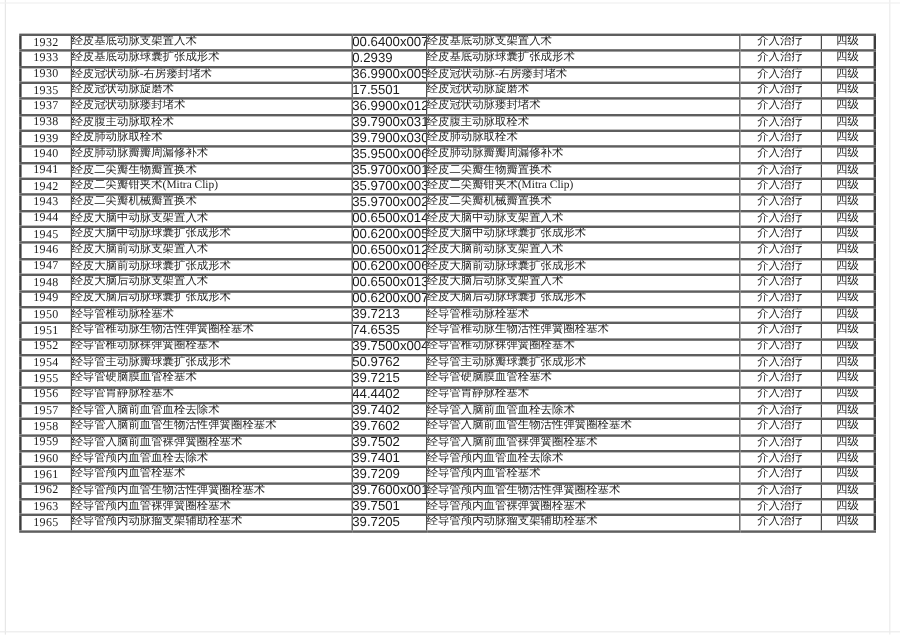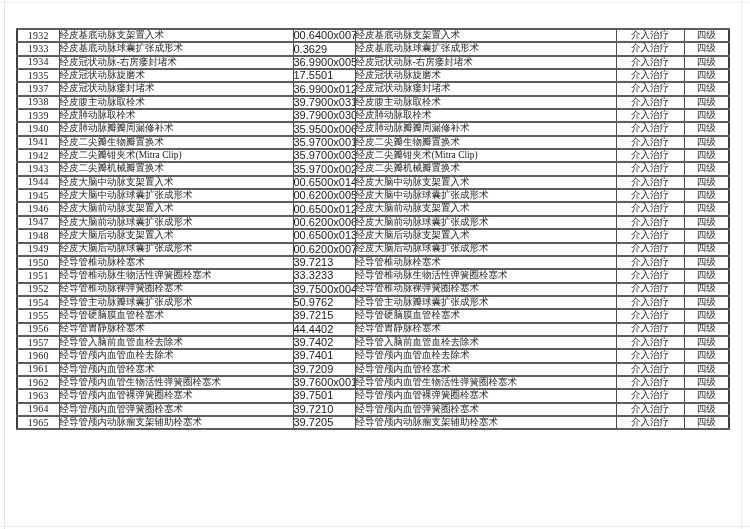--- a/index.html
+++ b/index.html
@@ -94,27 +94,27 @@
             <td class="c-no">1932</td>
             <td class="c-name">经皮基底动脉支架置入术</td>
             <td class="c-code">00.6400x007</td>
             <td class="c-name">经皮基底动脉支架置入术</td>
             <td class="c-category">介入治疗</td>
             <td class="c-level">四级</td>
           </tr>
           <tr>
             <td class="c-no">1933</td>
             <td class="c-name">经皮基底动脉球囊扩张成形术</td>
-            <td class="c-code">0.3629</td>
+            <td class="c-code">0.2939</td>
             <td class="c-name">经皮基底动脉球囊扩张成形术</td>
             <td class="c-category">介入治疗</td>
             <td class="c-level">四级</td>
           </tr>
           <tr>
-            <td class="c-no">1934</td>
+            <td class="c-no">1930</td>
             <td class="c-name">经皮冠状动脉-右房瘘封堵术</td>
             <td class="c-code">36.9900x005</td>
             <td class="c-name">经皮冠状动脉-右房瘘封堵术</td>
             <td class="c-category">介入治疗</td>
             <td class="c-level">四级</td>
           </tr>
           <tr>
             <td class="c-no">1935</td>
             <td class="c-name">经皮冠状动脉旋磨术</td>
             <td class="c-code">17.5501</td>
@@ -230,21 +230,21 @@
             <td class="c-no">1950</td>
             <td class="c-name">经导管椎动脉栓塞术</td>
             <td class="c-code">39.7213</td>
             <td class="c-name">经导管椎动脉栓塞术</td>
             <td class="c-category">介入治疗</td>
             <td class="c-level">四级</td>
           </tr>
           <tr>
             <td class="c-no">1951</td>
             <td class="c-name">经导管椎动脉生物活性弹簧圈栓塞术</td>
-            <td class="c-code">33.3233</td>
+            <td class="c-code">74.6535</td>
             <td class="c-name">经导管椎动脉生物活性弹簧圈栓塞术</td>
             <td class="c-category">介入治疗</td>
             <td class="c-level">四级</td>
           </tr>
           <tr>
             <td class="c-no">1952</td>
             <td class="c-name">经导管椎动脉裸弹簧圈栓塞术</td>
             <td class="c-code">39.7500x004</td>
             <td class="c-name">经导管椎动脉裸弹簧圈栓塞术</td>
             <td class="c-category">介入治疗</td>
@@ -276,20 +276,36 @@
           </tr>
           <tr>
             <td class="c-no">1957</td>
             <td class="c-name">经导管入脑前血管血栓去除术</td>
             <td class="c-code">39.7402</td>
             <td class="c-name">经导管入脑前血管血栓去除术</td>
             <td class="c-category">介入治疗</td>
             <td class="c-level">四级</td>
           </tr>
           <tr>
+            <td class="c-no">1958</td>
+            <td class="c-name">经导管入脑前血管生物活性弹簧圈栓塞术</td>
+            <td class="c-code">39.7602</td>
+            <td class="c-name">经导管入脑前血管生物活性弹簧圈栓塞术</td>
+            <td class="c-category">介入治疗</td>
+            <td class="c-level">四级</td>
+          </tr>
+          <tr>
+            <td class="c-no">1959</td>
+            <td class="c-name">经导管入脑前血管裸弹簧圈栓塞术</td>
+            <td class="c-code">39.7502</td>
+            <td class="c-name">经导管入脑前血管裸弹簧圈栓塞术</td>
+            <td class="c-category">介入治疗</td>
+            <td class="c-level">四级</td>
+          </tr>
+          <tr>
             <td class="c-no">1960</td>
             <td class="c-name">经导管颅内血管血栓去除术</td>
             <td class="c-code">39.7401</td>
             <td class="c-name">经导管颅内血管血栓去除术</td>
             <td class="c-category">介入治疗</td>
             <td class="c-level">四级</td>
           </tr>
           <tr>
             <td class="c-no">1961</td>
             <td class="c-name">经导管颅内血管栓塞术</td>
@@ -308,28 +324,20 @@
           </tr>
           <tr>
             <td class="c-no">1963</td>
             <td class="c-name">经导管颅内血管裸弹簧圈栓塞术</td>
             <td class="c-code">39.7501</td>
             <td class="c-name">经导管颅内血管裸弹簧圈栓塞术</td>
             <td class="c-category">介入治疗</td>
             <td class="c-level">四级</td>
           </tr>
           <tr>
-            <td class="c-no">1964</td>
-            <td class="c-name">经导管颅内血管弹簧圈栓塞术</td>
-            <td class="c-code">39.7210</td>
-            <td class="c-name">经导管颅内血管弹簧圈栓塞术</td>
-            <td class="c-category">介入治疗</td>
-            <td class="c-level">四级</td>
-          </tr>
-          <tr>
             <td class="c-no">1965</td>
             <td class="c-name">经导管颅内动脉瘤支架辅助栓塞术</td>
             <td class="c-code">39.7205</td>
             <td class="c-name">经导管颅内动脉瘤支架辅助栓塞术</td>
             <td class="c-category">介入治疗</td>
             <td class="c-level">四级</td>
           </tr>
         </tbody>
     </table>
   </div>

